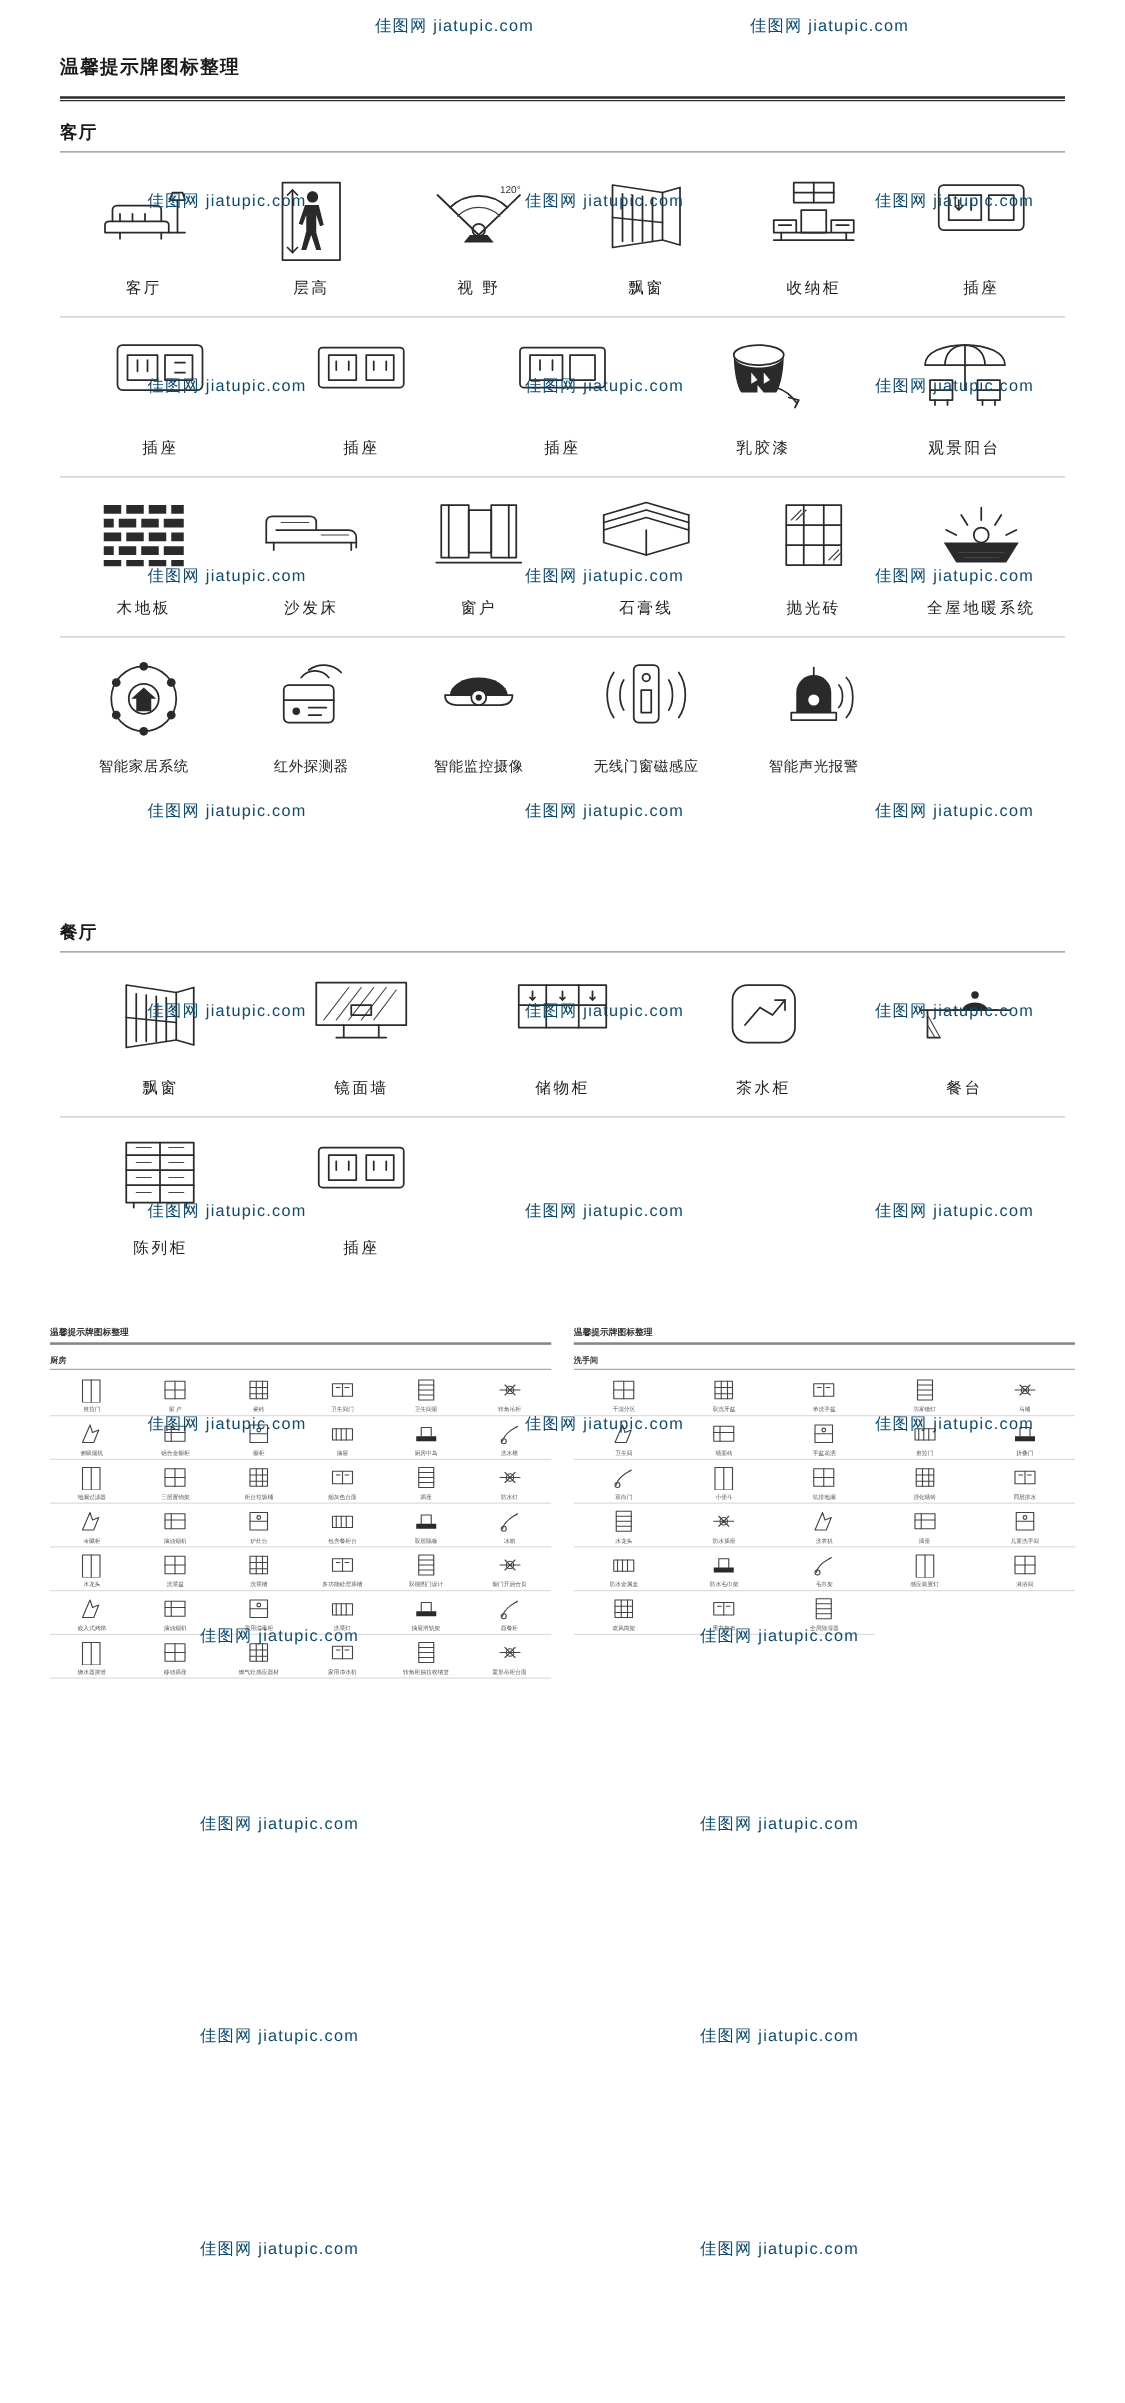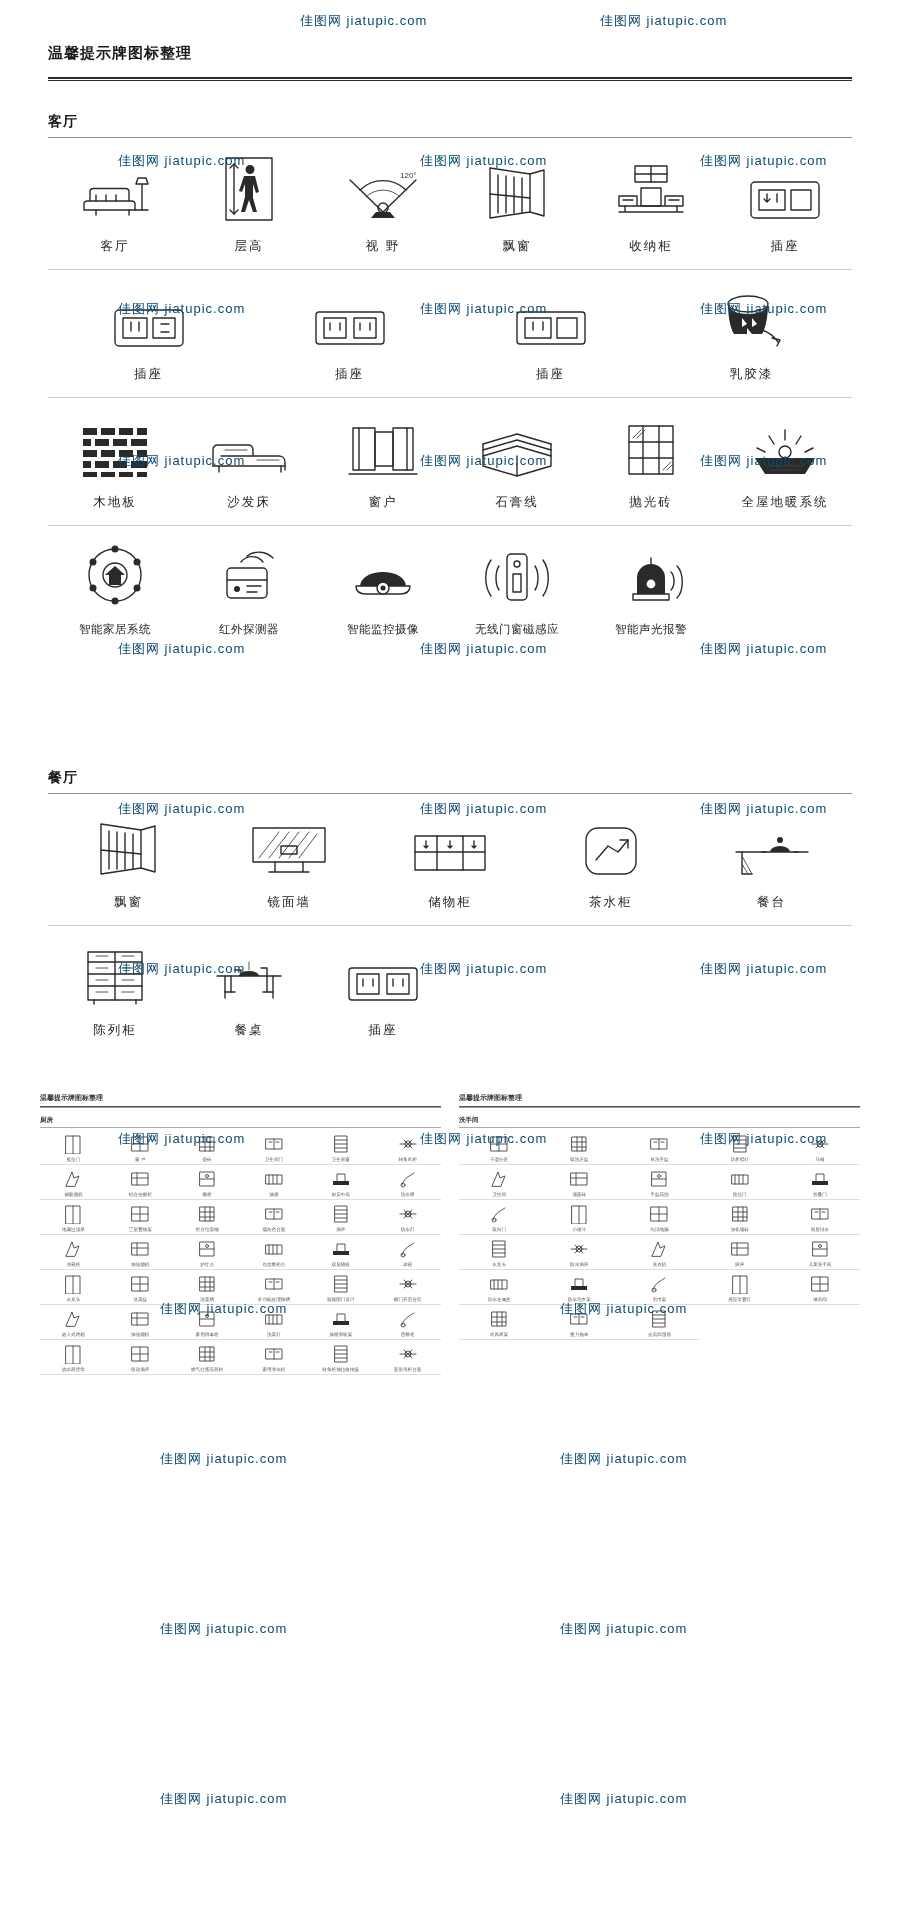--- a/index.html
+++ b/index.html
@@ -29,21 +29,21 @@
   }
   .title-rule {
     margin-top: 14px;
     border-top: 2px solid #2b2b2b;
     border-bottom: 1px solid #2b2b2b;
     height: 4px;
   }
   
   .section {
     padding: 0 48px;
-    margin-top: 32px;
+    margin-top: 16px;
   }
   .section-title {
     font-size: 14px;
     font-weight: bold;
     color: #1a1a1a;
     letter-spacing: 1px;
     margin-bottom: 6px;
   }
   .section-rule {
     border-bottom: 1px solid #8d8d8d;
@@ -60,21 +60,21 @@
     padding: 16px 4px 14px 4px;
     display: flex;
     flex-direction: column;
     align-items: center;
     justify-content: flex-start;
   }
   .icon-art {
     height: 66px;
     width: 100%;
     display: flex;
-    align-items: flex-end;
+    align-items: flex-start;
     justify-content: center;
   }
   .icon-art svg { display: block; }
   .icon-label {
     margin-top: 14px;
     font-size: 12.5px;
     color: #1f1f1f;
     letter-spacing: 2px;
     text-align: center;
     white-space: nowrap;
@@ -290,20 +290,33 @@
             <path class="stroke" d="M42 40c6 2 12 6 16 12"></path>
             <path class="stroke" d="M52 48l8 2-3 6"></path>
             <g fill="#fff">
               <path d="M22 28l5 6-5 3z"></path>
               <path d="M32 28l5 6-5 3z"></path>
               <path d="M27 38l5 6-5 3z"></path>
             </g>
           </svg>
         </div>
         <div class="icon-label">乳胶漆</div>
+      </div>
+      <div class="icon-cell">
+        <div class="icon-art">
+          <svg width="80" height="58" viewBox="0 0 80 58">
+            <path class="stroke" d="M8 22h64c0-10-14-16-32-16S8 12 8 22z"></path>
+            <path class="stroke" d="M40 6v36"></path>
+            <path class="stroke" d="M24 22c0-10 7-16 16-16s16 6 16 16"></path>
+            <rect class="stroke" x="12" y="34" width="18" height="16"></rect>
+            <rect class="stroke" x="50" y="34" width="18" height="16"></rect>
+            <path class="stroke" d="M12 42h18M50 42h18M16 50v4M26 50v4M54 50v4M64 50v4"></path>
+          </svg>
+        </div>
+        <div class="icon-label">观景阳台</div>
       </div>
     </div>
 
     <div class="icon-row">
       <div class="icon-cell">
         <div class="icon-art">
           <svg width="72" height="58" viewBox="0 0 72 58">
             <g class="fillblk">
               <rect x="4" y="6" width="14" height="7"></rect>
                 <rect x="22" y="6" width="14" height="7"></rect>
@@ -528,33 +541,20 @@
       <div class="icon-cell">
         <div class="icon-art">
           <svg width="70" height="60" viewBox="0 0 70 60">
             <rect class="stroke" x="8" y="4" width="54" height="48"></rect>
             <path class="stroke" d="M8 14h54M8 26h54M8 38h54M35 4v48"></path>
             <path class="stroke" d="M14 52v4M56 52v4"></path>
             <path class="stroke-thin" d="M16 8h12M42 8h12M16 20h12M42 20h12M16 32h12M42 32h12M16 44h12M42 44h12"></path>
           </svg>
         </div>
         <div class="icon-label">陈列柜</div>
-      </div>
-      <div class="icon-cell">
-        <div class="icon-art">
-          <svg width="80" height="56" viewBox="0 0 80 56">
-            <path class="stroke" d="M8 24h64"></path>
-            <path class="stroke" d="M16 24v22M64 24v22M22 24v16M58 24v16"></path>
-            <path class="stroke" d="M16 40h10M54 40h10"></path>
-            <path class="fillblk" d="M30 24a10 5 0 0 1 20 0z"></path>
-            <path class="stroke" d="M26 18h6v6M52 16h6v8"></path>
-            <path class="stroke-thin" d="M40 10v8"></path>
-          </svg>
-        </div>
-        <div class="icon-label">餐桌</div>
       </div>
       <div class="icon-cell">
         <div class="icon-art">
           <svg width="76" height="48" viewBox="0 0 76 48">
             <rect class="stroke" x="4" y="8" width="68" height="32" rx="3"></rect>
             <rect class="stroke" x="12" y="14" width="22" height="20"></rect>
             <rect class="stroke" x="42" y="14" width="22" height="20"></rect>
             <path class="stroke" d="M18 19v7M28 19v7M48 19v7M58 19v7"></path>
           </svg>
         </div>

